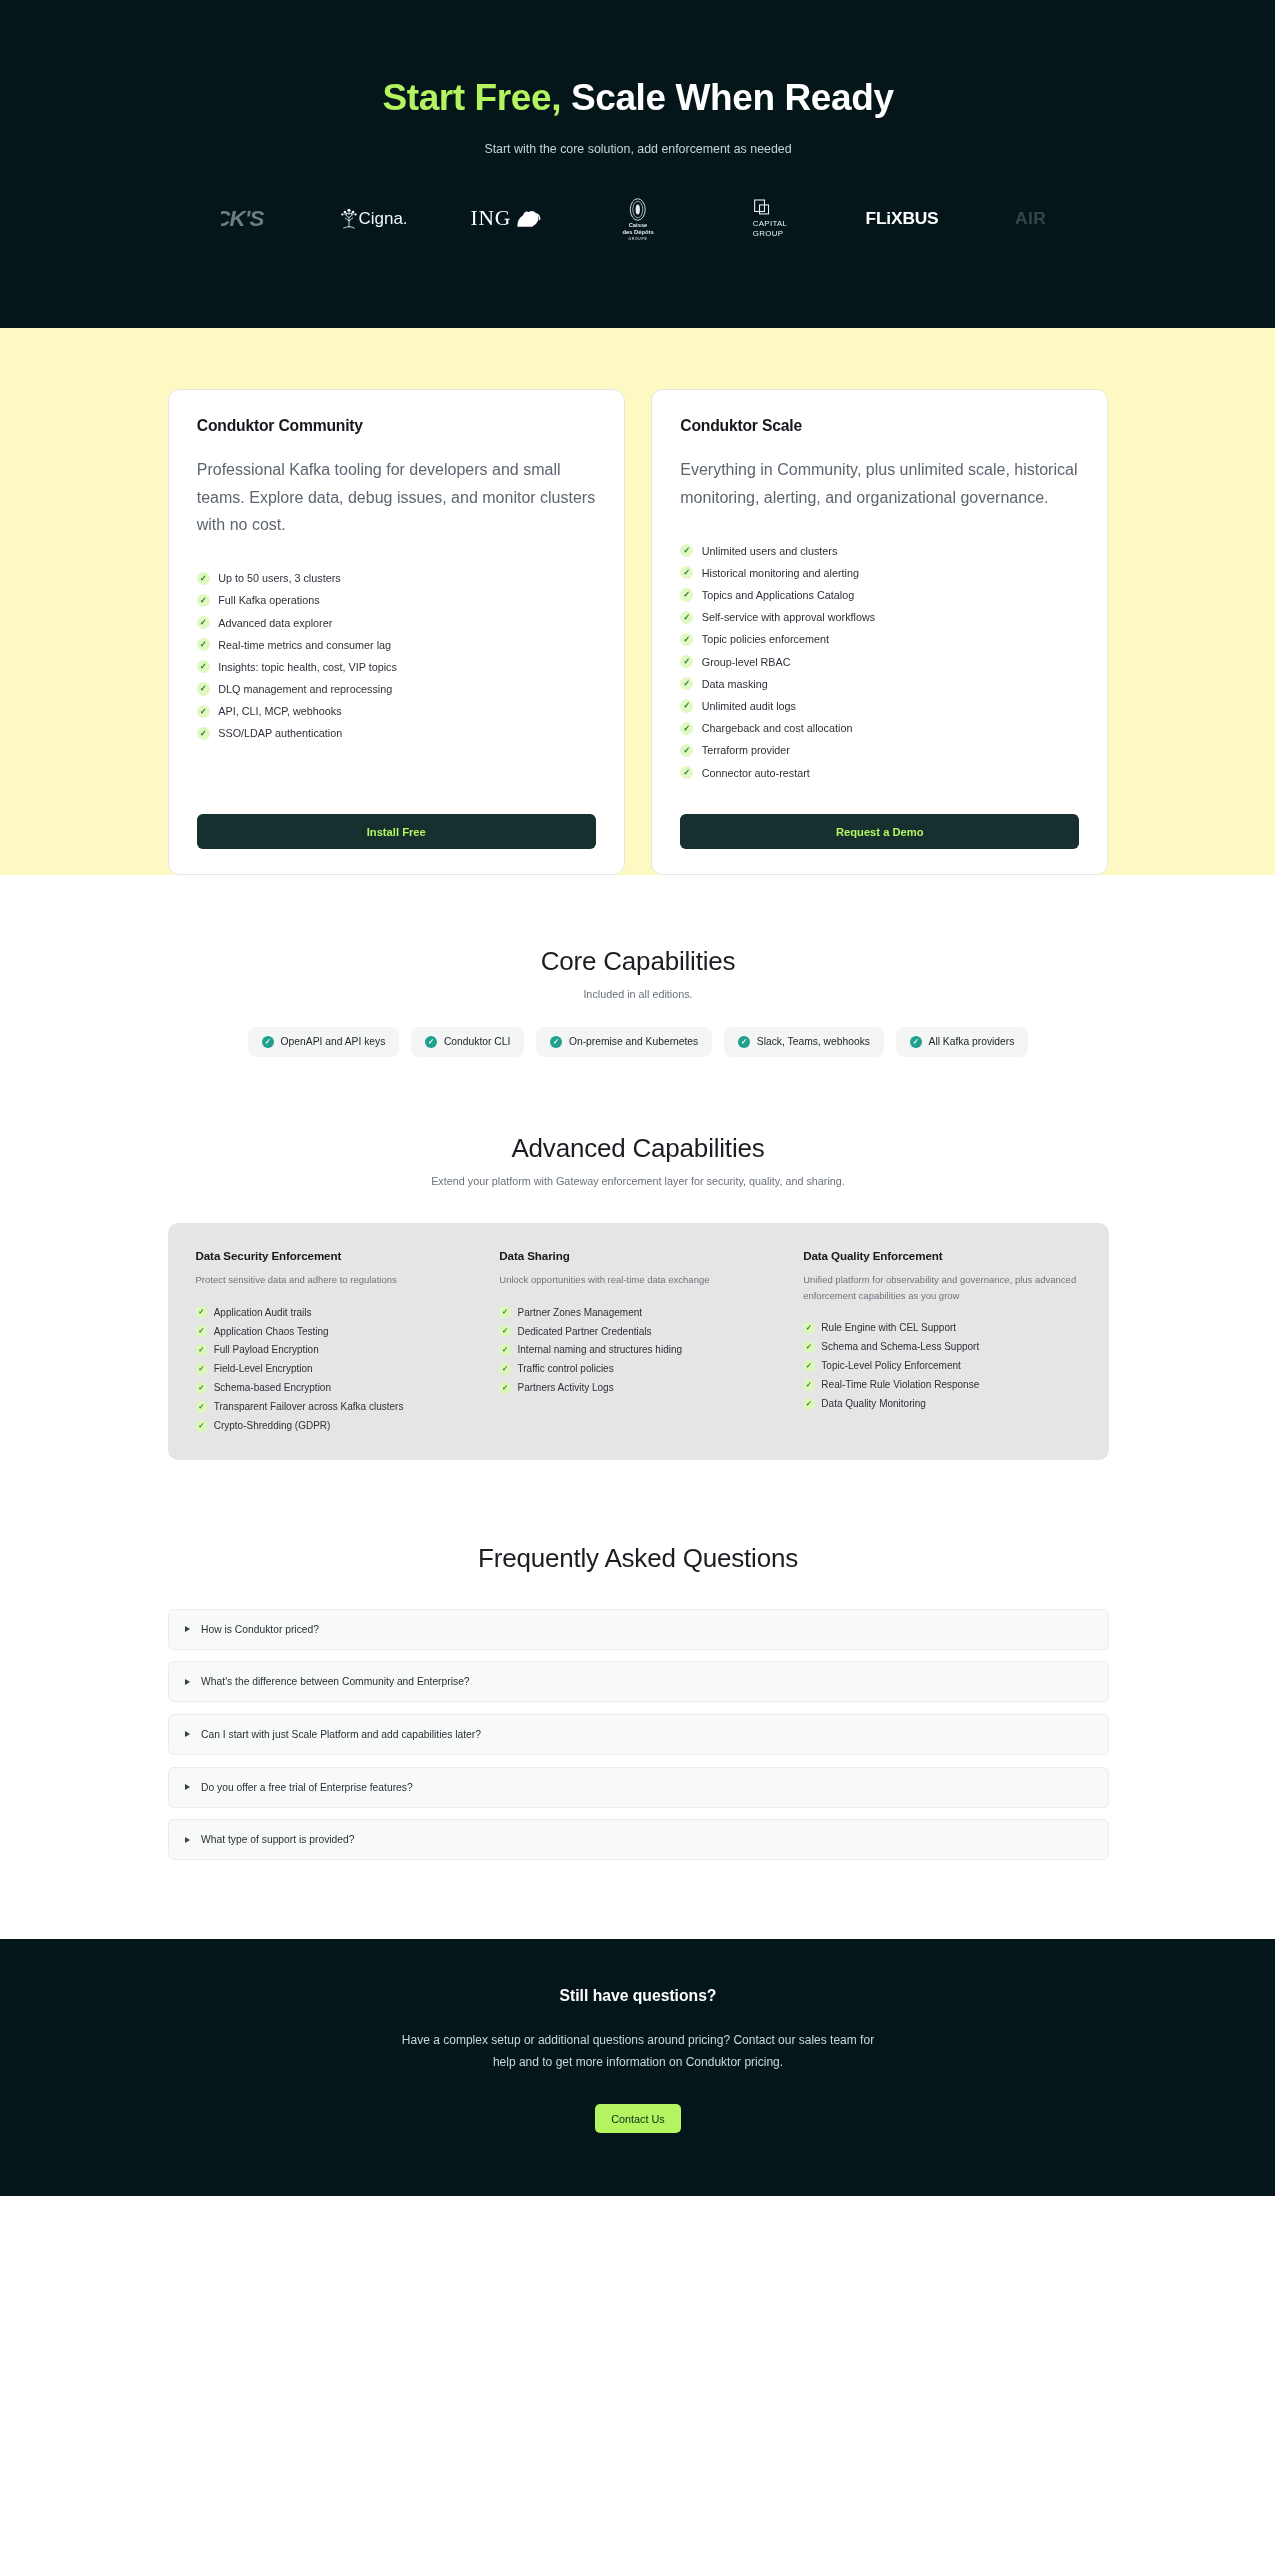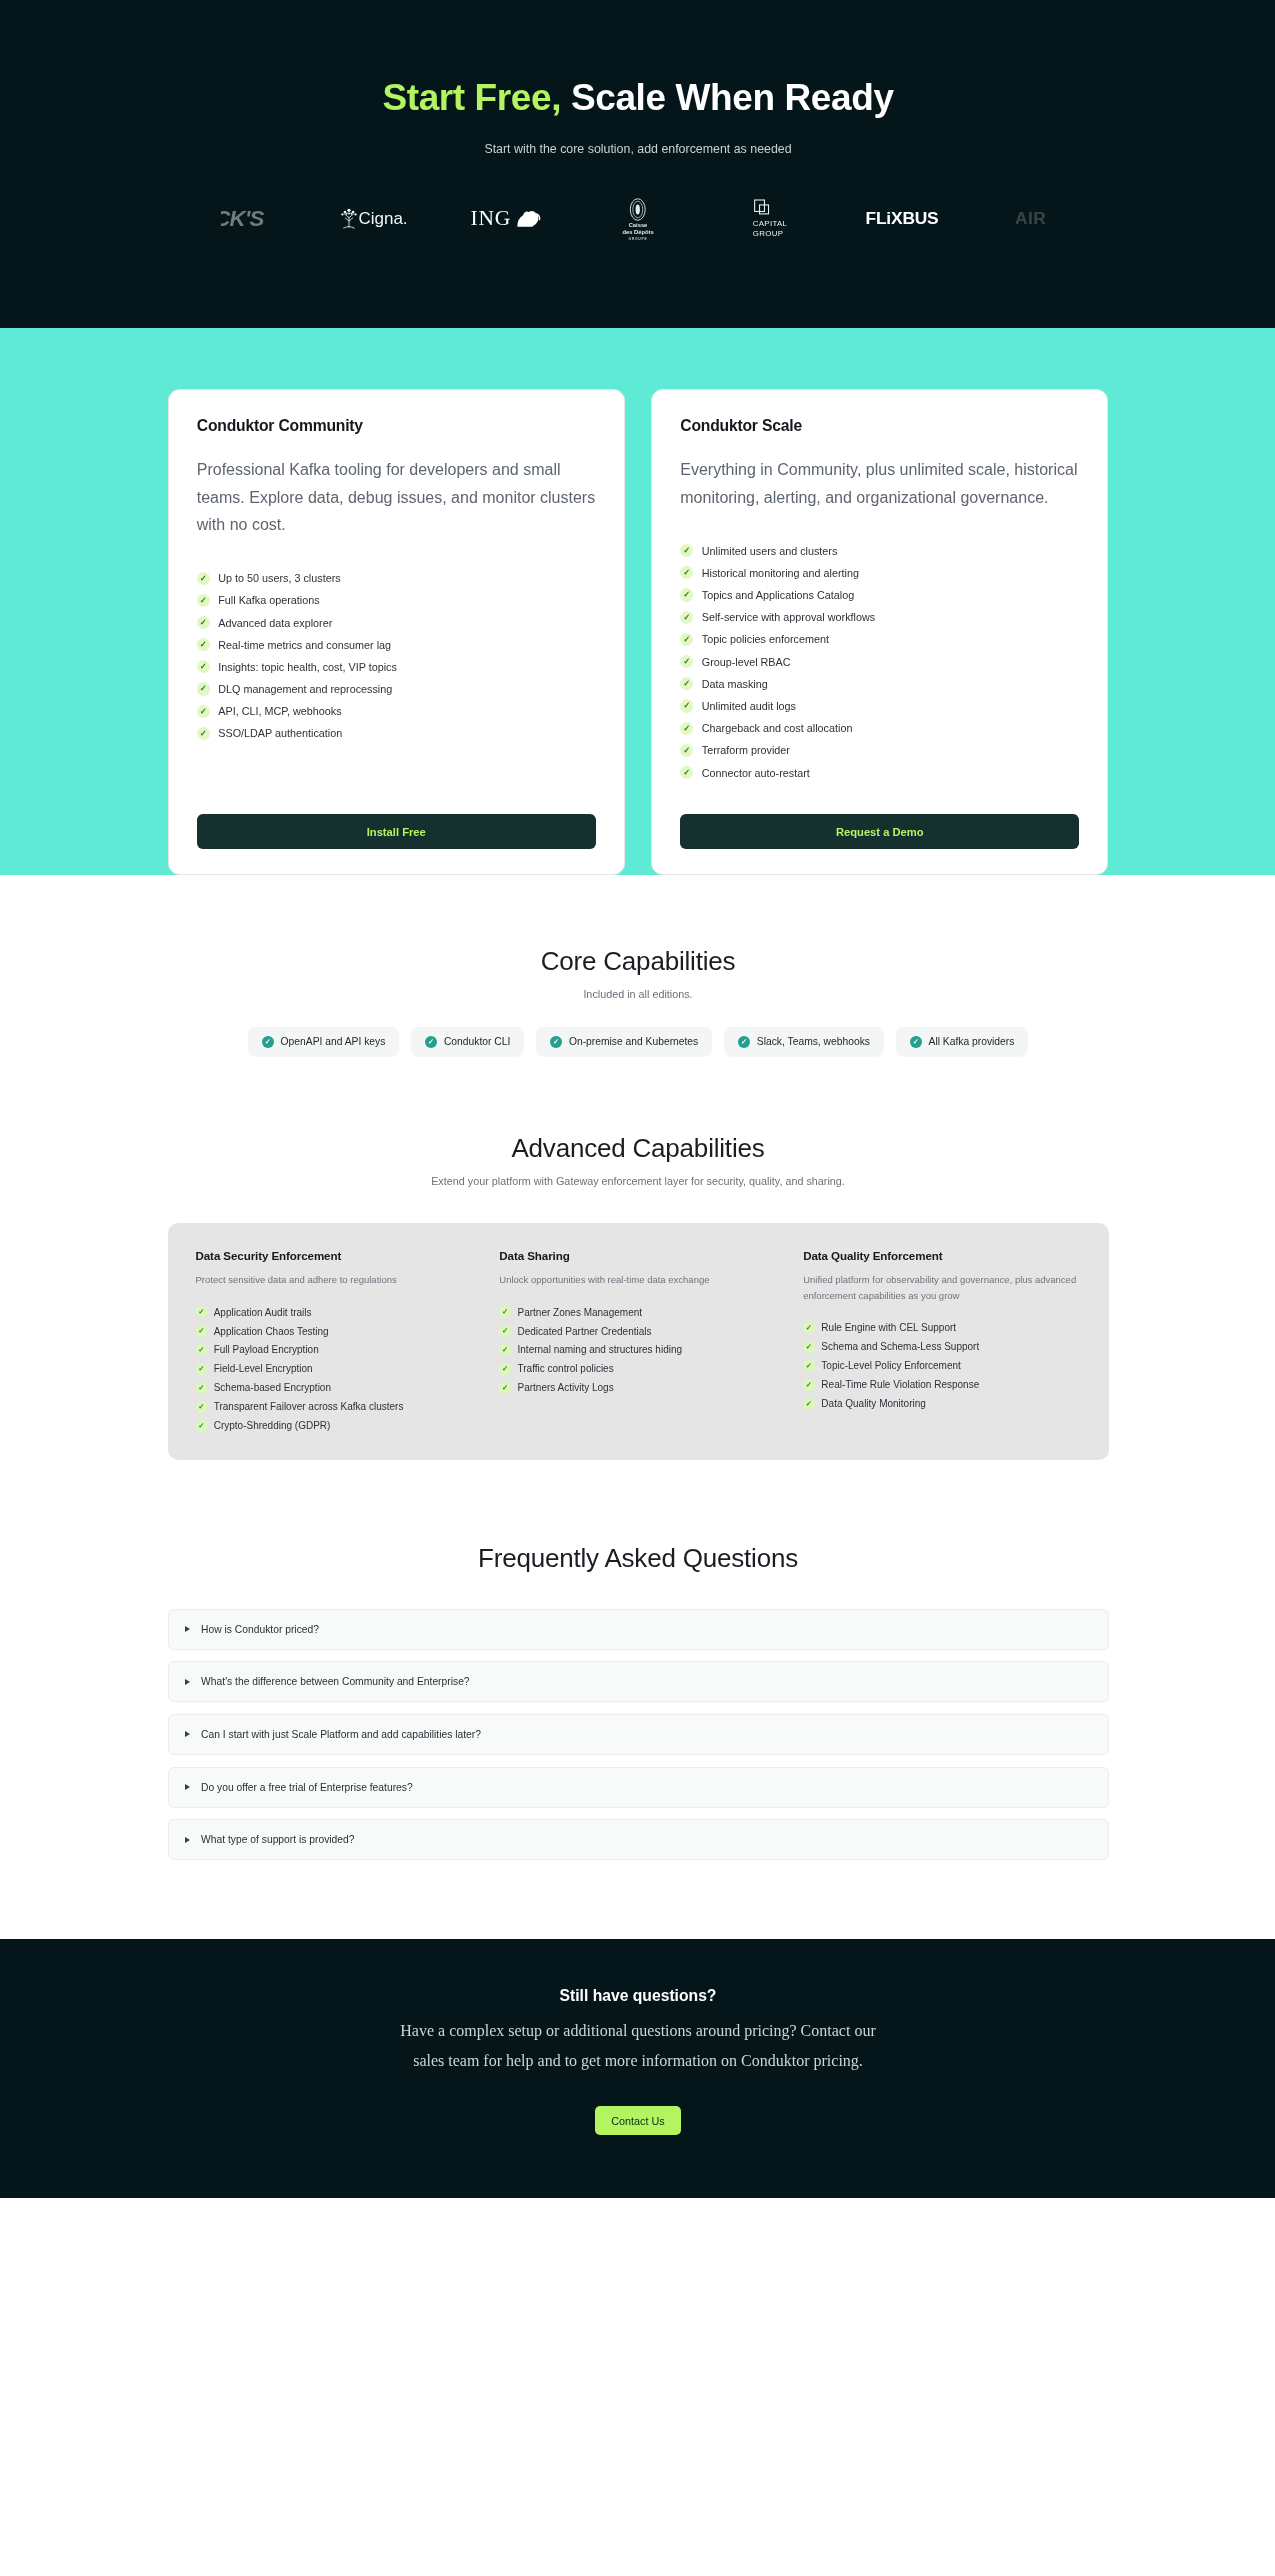--- a/index.html
+++ b/index.html
@@ -95,21 +95,21 @@
     font-size: 17.4px; font-weight: 600; color: #5d6d6d; letter-spacing: 0.4px;
     overflow: hidden; width: 38px;
   }
 
   
   .cards-wrap {
     display: flex;
     justify-content: center;
     gap: 26.5px;
     padding: 61px 0 0 0;
-    background: #5eead4;
+    background: #fef9c3;
   }
   .pcard {
     width: 457px;
     background: #ffffff;
     border: 0.8px solid #e6e6e6;
     border-radius: 11.6px;
     padding: 26.5px 28px 25px 28px;
     display: flex;
     flex-direction: column;
     min-height: 447px;
@@ -290,26 +290,25 @@
     background: #05161a;
     padding: 48px 0 63px 0;
     text-align: center;
   }
   .footer-title {
     font-size: 15.7px;
     font-weight: 700;
     color: #ffffff;
   }
   .footer-text {
-    margin: 11px auto 0 auto;
+    margin: 24px auto 0 auto;
     width: 497px;
-    font-size: 16px;
+    font-size: 12px;
     line-height: 1.85;
     color: #cdd7d7;
-    font-family: Liberation Serif, serif;
   }
   .footer-btn {
     margin-top: 31px;
     display: inline-block;
     background: #b4f461;
     color: #0c2b14;
     border: none;
     border-radius: 5px;
     padding: 8.3px 16.6px;
     font-size: 10.8px;

